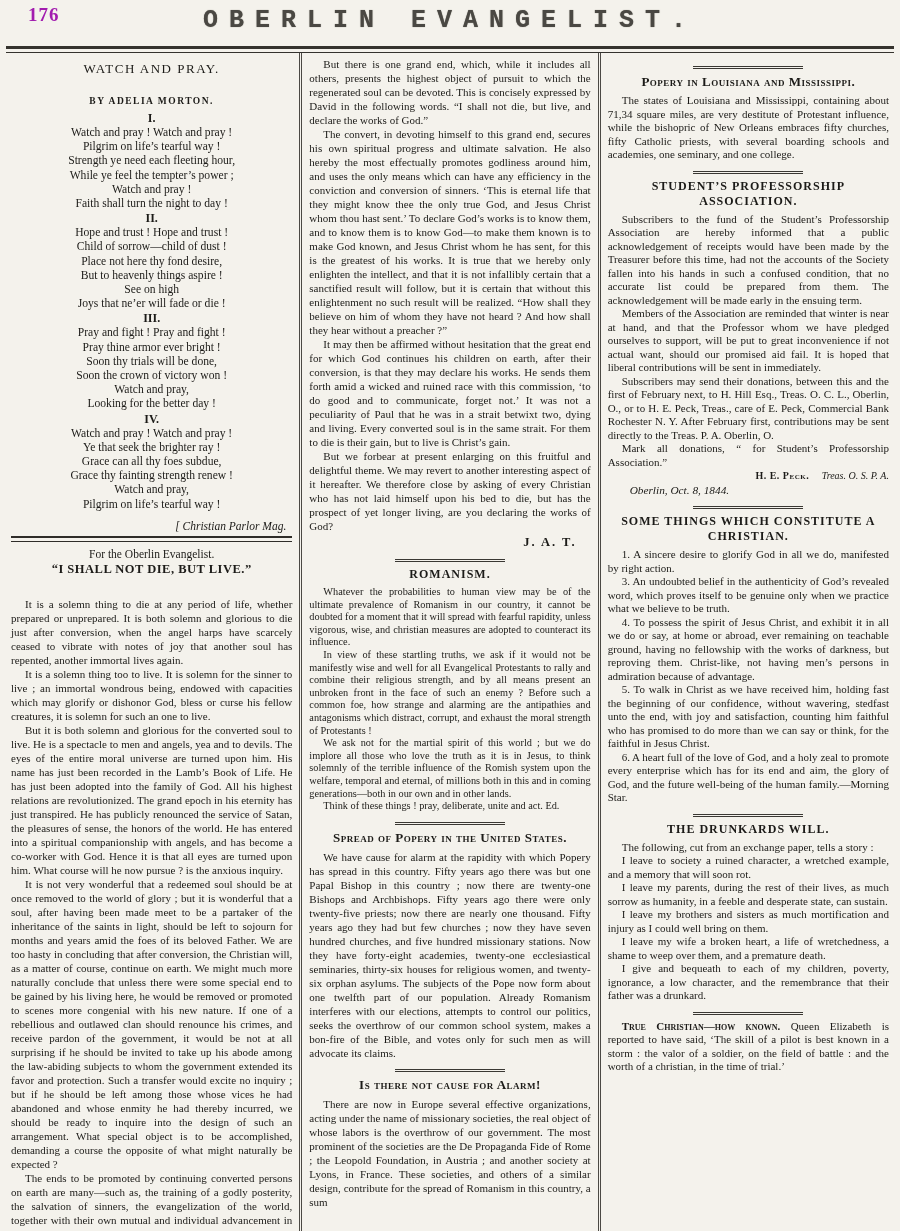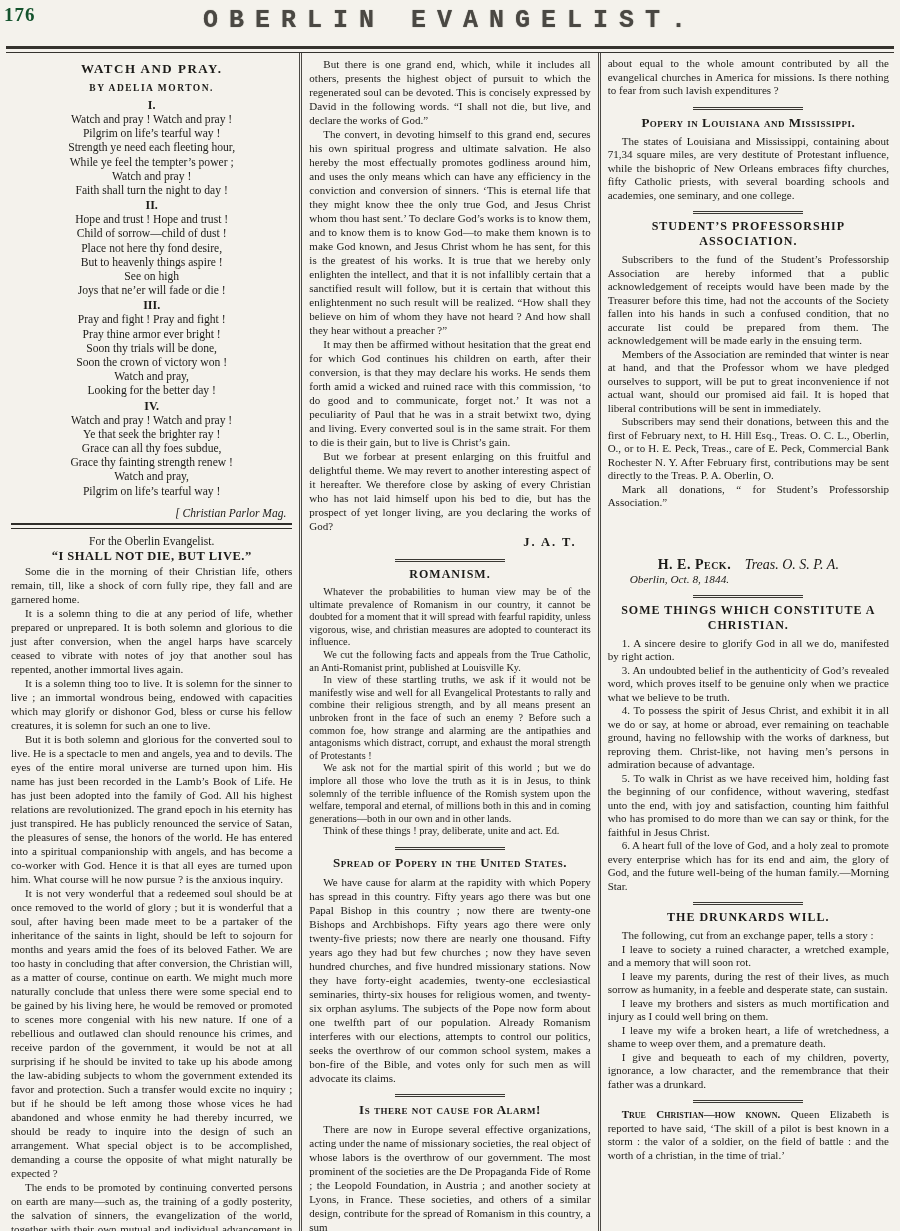--- a/index.html
+++ b/index.html
@@ -7,22 +7,22 @@
     width:900px;height:1231px;
     background:#f4f2ec;
     color:#1c1b18;
     font-family:"Liberation Serif", serif;
     overflow:hidden;
   }
   .sheet{width:892px;height:1227px;margin:0 auto;padding-top:2px;}
   
   .hdr{position:relative;height:42px;}
   .pageno{
-    position:absolute;left:0;top:2px;
-    font-size:19px;font-weight:bold;letter-spacing:1px;color:#14532d;
+    position:absolute;left:24px;top:2px;
+    font-size:19px;font-weight:bold;letter-spacing:1px;color:#a21caf;
   }
   .masthead{
     text-align:center;
     font-family:Liberation Mono, monospace;
     font-size:25px;font-weight:bold;
     letter-spacing:11px;
     color:#4a4843;
     padding-top:4px;
     text-shadow:0 0 1px #7a786f;
   }
@@ -33,34 +33,34 @@
   }
   
   .columns{display:flex;align-items:stretch;height:1178px;}
   .col{width:287px;padding:4px 7px 0 7px;overflow:hidden;}
   .col.mid,.col.right{border-left:3px double #4b4944;}
   
   p{margin:0;text-align:justify;font-size:11px;line-height:14px;text-indent:14px;}
   p.noindent{text-indent:0;}
   p.small{font-size:10.3px;line-height:12.6px;}
   .poem{text-align:center;}
-  .poem-title{font-size:13px;font-weight:bold;letter-spacing:1.5px;margin:4px 0 6px 0;}
+  .poem-title{font-size:13px;font-weight:normal;letter-spacing:1.5px;margin:4px 0 19px 0;}
   .poem-byline{font-size:9.5px;font-weight:bold;letter-spacing:1.5px;margin-bottom:5px;}
   .stanza-num{font-size:12px;font-weight:bold;line-height:15px;}
   .poem-line{font-size:11.6px;line-height:14.2px;}
   .poem-attr{text-align:right;font-style:italic;font-size:11.5px;margin:8px 6px 3px 0;}
   .rule-double{height:3px;border-top:2px solid #2f2d29;border-bottom:1px solid #2f2d29;margin:4px 0 5px 0;}
   .sep{text-align:center;margin:5px auto 5px auto;width:110px;height:4px;
        border-bottom:3px double #3a3833;}
   .dateline{text-align:center;font-size:11.5px;margin:2px 0 1px 0;text-indent:0;}
-  .art-title{text-align:center;font-weight:bold;font-size:12.5px;letter-spacing:.5px;margin:1px 0 0 0;}
+  .art-title{text-align:center;font-weight:bold;font-size:12.5px;letter-spacing:.5px;margin:1px 0 20px 0;}
   .sec-head{text-align:center;font-weight:bold;font-size:12px;letter-spacing:1px;margin:3px 0 4px 0;}
   .sec-head.sc{font-variant:small-caps;font-weight:bold;font-size:13px;letter-spacing:.5px;}
   .sig{text-align:right;font-size:12.5px;font-weight:bold;letter-spacing:2px;margin:2px 14px 2px 0;text-indent:0;}
-  .sig-line{font-size:14px;line-height:14px;text-align:center;text-indent:0;margin-top:48px;}
+  .sig-line{font-size:10px;line-height:14px;text-align:right;text-indent:0;}
   .sig-line .nm{font-variant:small-caps;font-weight:bold;letter-spacing:.5px;}
   .sig-line .ti{font-style:italic;margin-left:10px;}
   .date-line{font-style:italic;font-size:11.3px;line-height:14px;text-indent:22px;text-align:left;}
   .lead-sc{font-variant:small-caps;font-weight:bold;}
   .c3 p{font-size:11px;line-height:13.5px;}
 </style>
 </head>
 <body>
 
 <div class="sheet">
@@ -111,21 +111,20 @@
         <div class="poem-line">Pilgrim on life’s tearful way !</div>
 
         <div class="poem-attr">[ Christian Parlor Mag.</div>
       </div>
 
       <div class="rule-double"></div>
 
       <div>
         <p class="dateline">For the Oberlin Evangelist.</p>
         <div class="art-title">“I SHALL NOT DIE, BUT LIVE.”</div>
-        <p>Some die in the morning of their Christian life, others remain, till, like a shock of corn fully ripe, they fall and are garnered home.</p>
         <p>It is a solemn thing to die at any period of life, whether prepared or unprepared.  It is both solemn and glorious to die just after conversion, when the angel harps have scarcely ceased to vibrate with notes of joy that another soul has repented, another immortal lives again.</p>
         <p>It is a solemn thing too to live.  It is solemn for the sinner to live ; an immortal wondrous being, endowed with capacities which may glorify or dishonor God, bless or curse his fellow creatures, it is solemn for such an one to live.</p>
         <p>But it is both solemn and glorious for the converted soul to live.  He is a spectacle to men and angels, yea and to devils.  The eyes of the entire moral universe are turned upon him.  His name has just been recorded in the Lamb’s Book of Life.  He has just been adopted into the family of God.  All his highest relations are revolutionized.  The grand epoch in his eternity has just transpired.  He has publicly renounced the service of Satan, the pleasures of sense, the honors of the world. He has entered into a spiritual companionship with angels, and has become a co-worker with God.  Hence it is that all eyes are turned upon him.  What course will he now pursue ? is the anxious inquiry.</p>
         <p>It is not very wonderful that a redeemed soul should be at once removed to the world of glory ; but it is wonderful that a soul, after having been made meet to be a partaker of the inheritance of the saints in light, should be left to sojourn for months and years amid the foes of its beloved Father.  We are too hasty in concluding that after conversion, the Christian will, as a matter of course, continue on earth.  We might much more naturally conclude that unless there were some special end to be gained by his living here, he would be removed or promoted to scenes more congenial with his new nature.  If one of a rebellious and outlawed clan should renounce his crimes, and receive pardon of the government, it would be not at all surprising if he should be invited to take up his abode among the law-abiding subjects to whom the government extended its favor and protection.  Such a transfer would excite no inquiry ; but if he should be left among those whose vices he had abandoned and whose enmity he had thereby incurred, we should be ready to inquire into the design of such an arrangement.  What special object is to be accomplished, demanding a course the opposite of what might naturally be expected ?</p>
         <p>The ends to be promoted by continuing converted persons on earth are many—such as, the training of a godly posterity, the salvation of sinners, the evangelization of the world, together with their own mutual and individual advancement in knowledge and true holiness.</p>
       </div>
     </div>
 
     <div class="col mid">
       <div>
@@ -134,21 +133,20 @@
         <p>It may then be affirmed without hesitation that the great end for which God continues his children on earth, after their conversion, is that they may declare his works. He sends them forth amid a wicked and ruined race with this commission, ‘to do good and to communicate, forget not.’  It was not a peculiarity of Paul that he was in a strait betwixt two, dying and living.  Every converted soul is in the same strait.  For them to die is their gain, but to live is Christ’s gain.</p>
         <p>But we forbear at present enlarging on this fruitful and delightful theme.  We may revert to another interesting aspect of it hereafter.  We therefore close by asking of every Christian who has not laid himself upon his bed to die, but has the prospect of yet longer living, are you declaring the works of God?</p>
         <div class="sig">J. A. T.</div>
       </div>
 
       <div class="sep"></div>
 
       <div>
         <div class="sec-head">ROMANISM.</div>
         <p class="small">Whatever the probabilities to human view may be of the ultimate prevalence of Romanism in our country, it cannot be doubted for a moment that it will spread with fearful rapidity, unless vigorous, wise, and christian measures are adopted to counteract its influence.</p>
-        <p class="small">We cut the following facts and appeals from the True Catholic, an Anti-Romanist print, published at Louisville Ky.</p>
         <p class="small">In view of these startling truths, we ask if it would not be manifestly wise and well for all Evangelical Protestants to rally and combine their religious strength, and by all means present an unbroken front in the face of such an enemy ?  Before such a common foe, how strange and alarming are the antipathies and antagonisms which distract, corrupt, and exhaust the moral strength of Protestants !</p>
         <p class="small">We ask not for the martial spirit of this world ; but we do implore all those who love the truth as it is in Jesus, to think solemnly of the terrible influence of the Romish system upon the welfare, temporal and eternal, of millions both in this and in coming generations—both in our own and in other lands.</p>
         <p class="small">Think of these things !  pray, deliberate, unite and act.   Ed.</p>
       </div>
 
       <div class="sep"></div>
 
       <div>
         <div class="sec-head sc">Spread of Popery in the United States.</div>
         <p>We have cause for alarm at the rapidity with which Popery has spread in this country.  Fifty years ago there was but one Papal Bishop in this country ; now there are twenty-one Bishops and Archbishops.  Fifty years ago there were only twenty-five priests; now there are nearly one thousand.  Fifty years ago they had but few churches ;  now they have seven hundred churches, and five hundred missionary stations.  Now they have forty-eight academies, twenty-one ecclesiastical seminaries, thirty-six houses for religious women, and twenty-six orphan asylums.  The subjects of the Pope now form about one twelfth part of our population.  Already Romanism interferes with our elections, attempts to control our politics, seeks the overthrow of our common school system, makes a bon-fire of the Bible, and votes only for such men as will advocate its claims.</p>
@@ -156,21 +154,20 @@
 
       <div class="sep"></div>
 
       <div>
         <div class="sec-head sc">Is there not cause for Alarm!</div>
         <p>There are now in Europe several effective organizations, acting under the name of missionary societies, the real object of whose labors is the overthrow of our government.  The most prominent of the societies are the De Propaganda Fide of Rome ; the Leopold Foundation, in Austria ; and another society at Lyons, in France. These societies, and others of a similar design, contribute for the spread of Romanism in this country, a sum</p>
       </div>
     </div>
 
     <div class="col right c3">
-      <p class="noindent">about equal to the whole amount contributed by all the evangelical churches in America for missions.  Is there nothing to fear from such lavish expenditures ?</p>
 
       <div class="sep"></div>
 
       <div>
         <div class="sec-head sc">Popery in Louisiana and Mississippi.</div>
         <p>The states of Louisiana and Mississippi, containing about 71,34 square miles, are very destitute of Protestant influence, while the bishopric of New Orleans embraces fifty churches, fifty Catholic priests, with several boarding schools and academies, one seminary, and one college.</p>
       </div>
 
       <div class="sep"></div>
 

